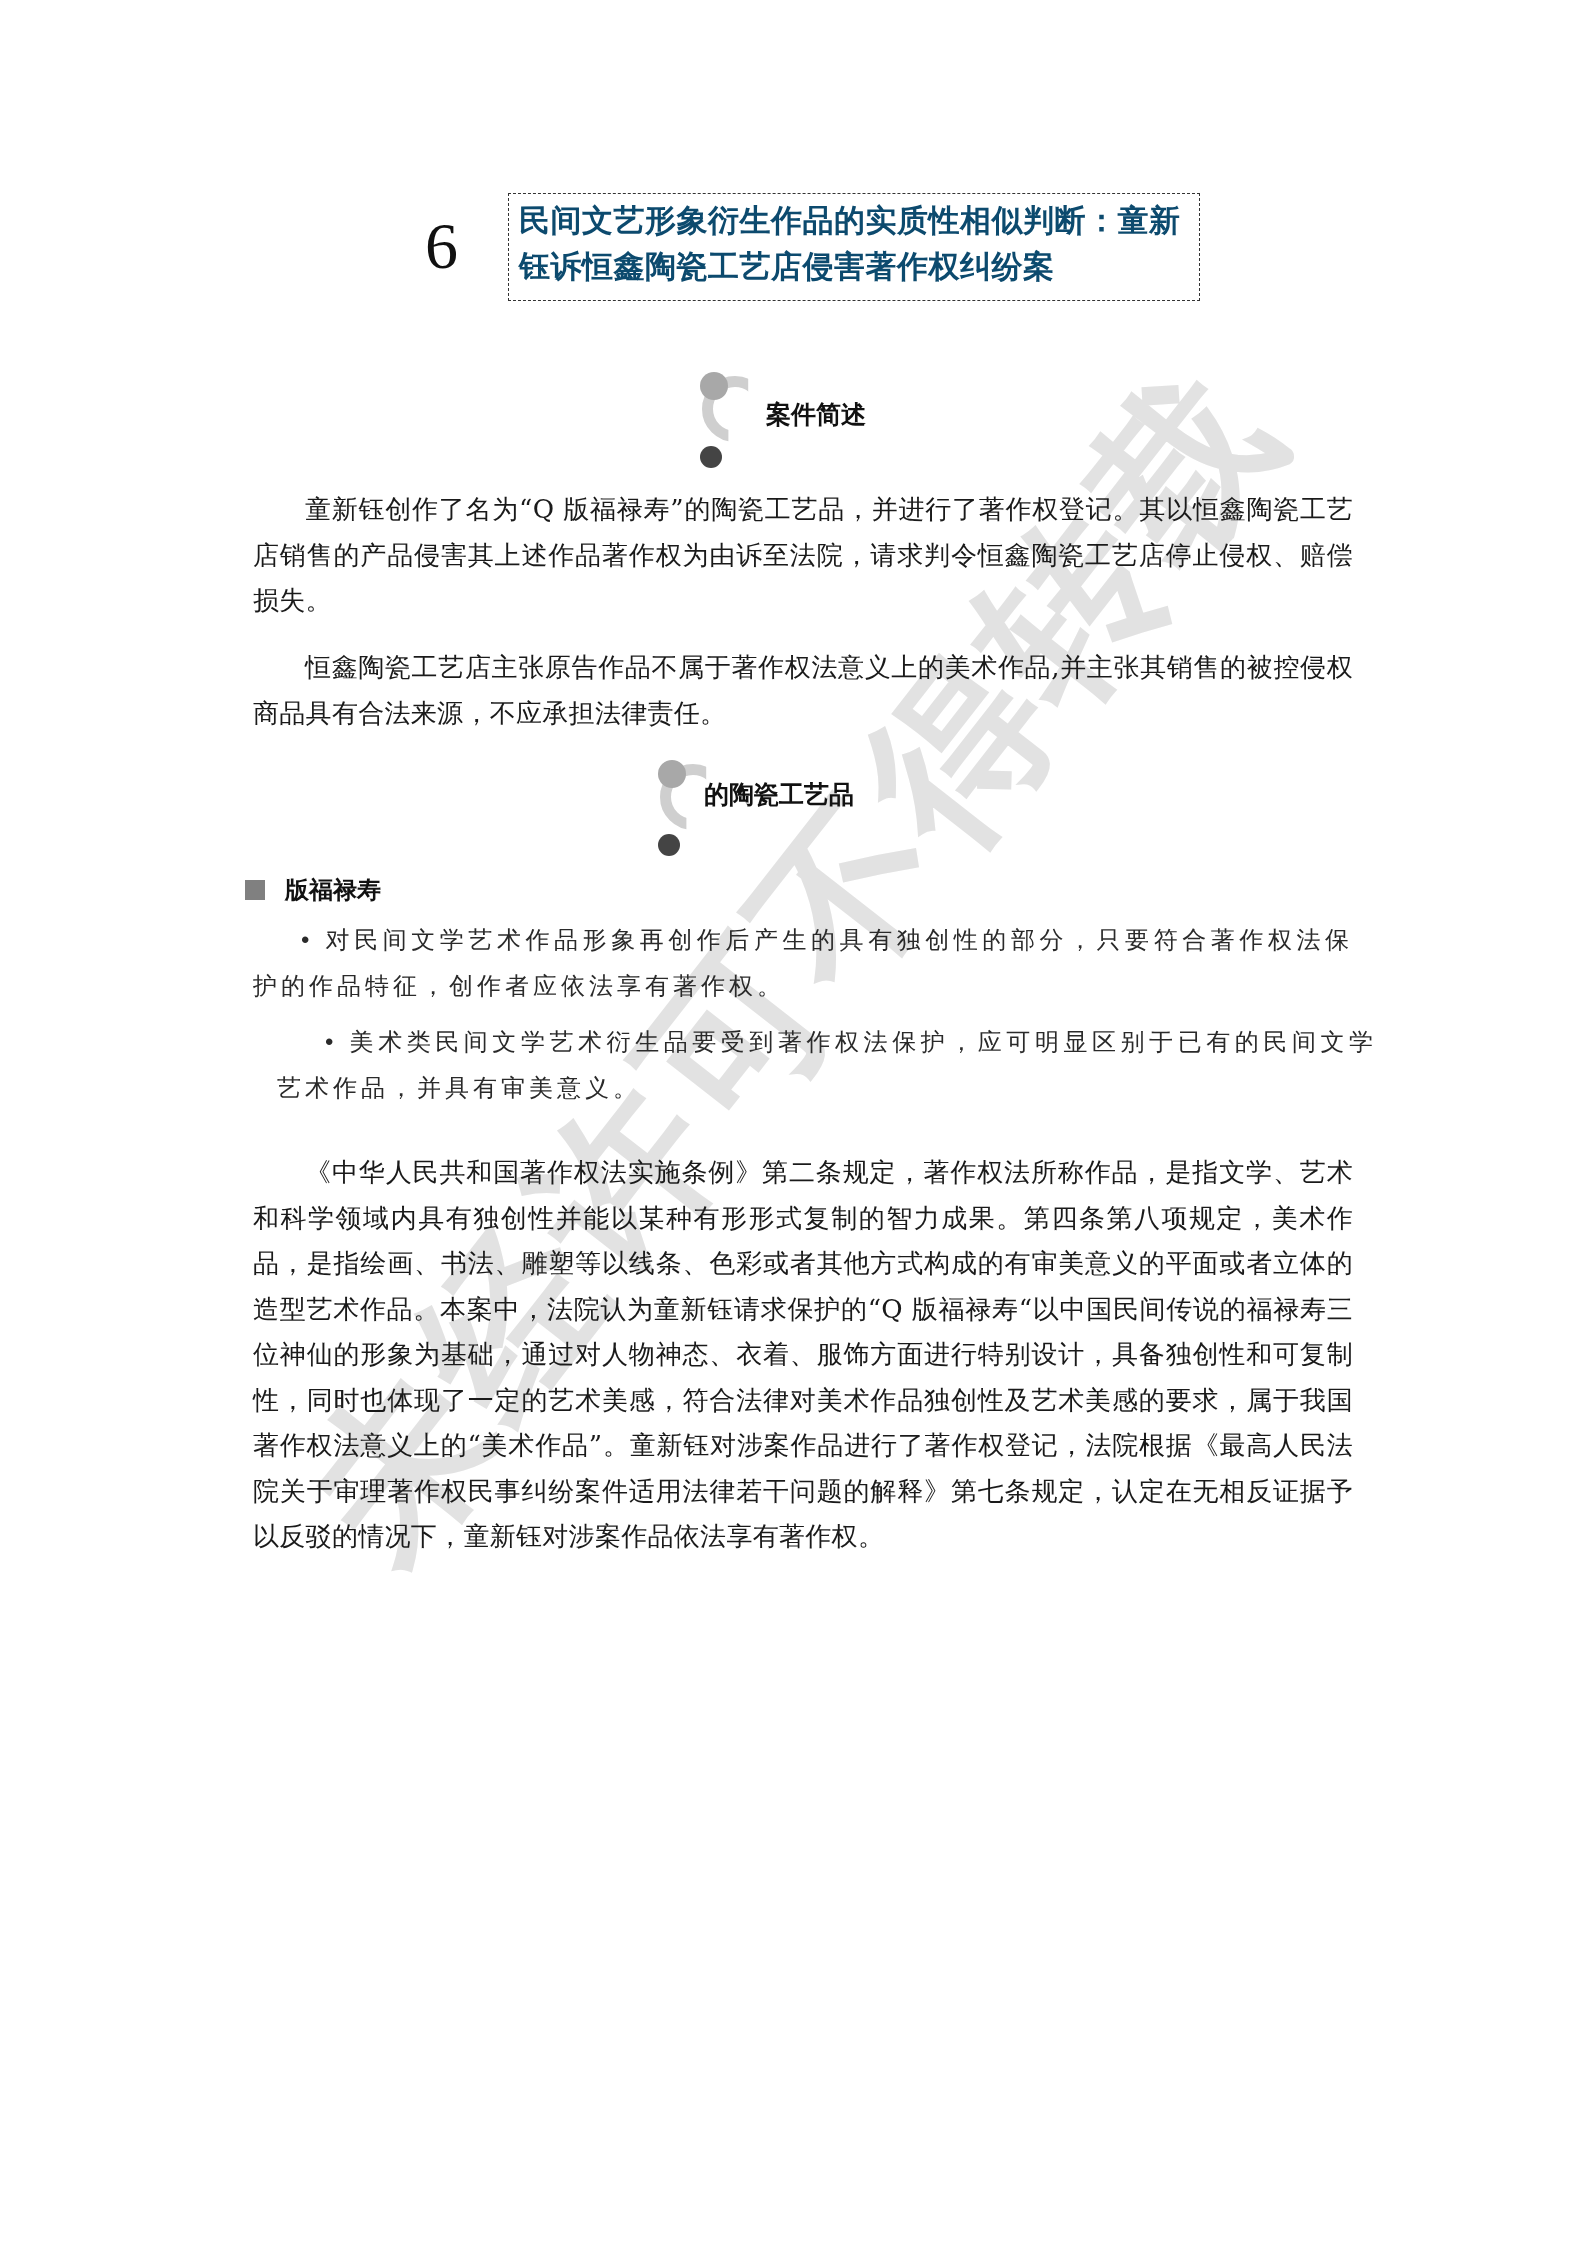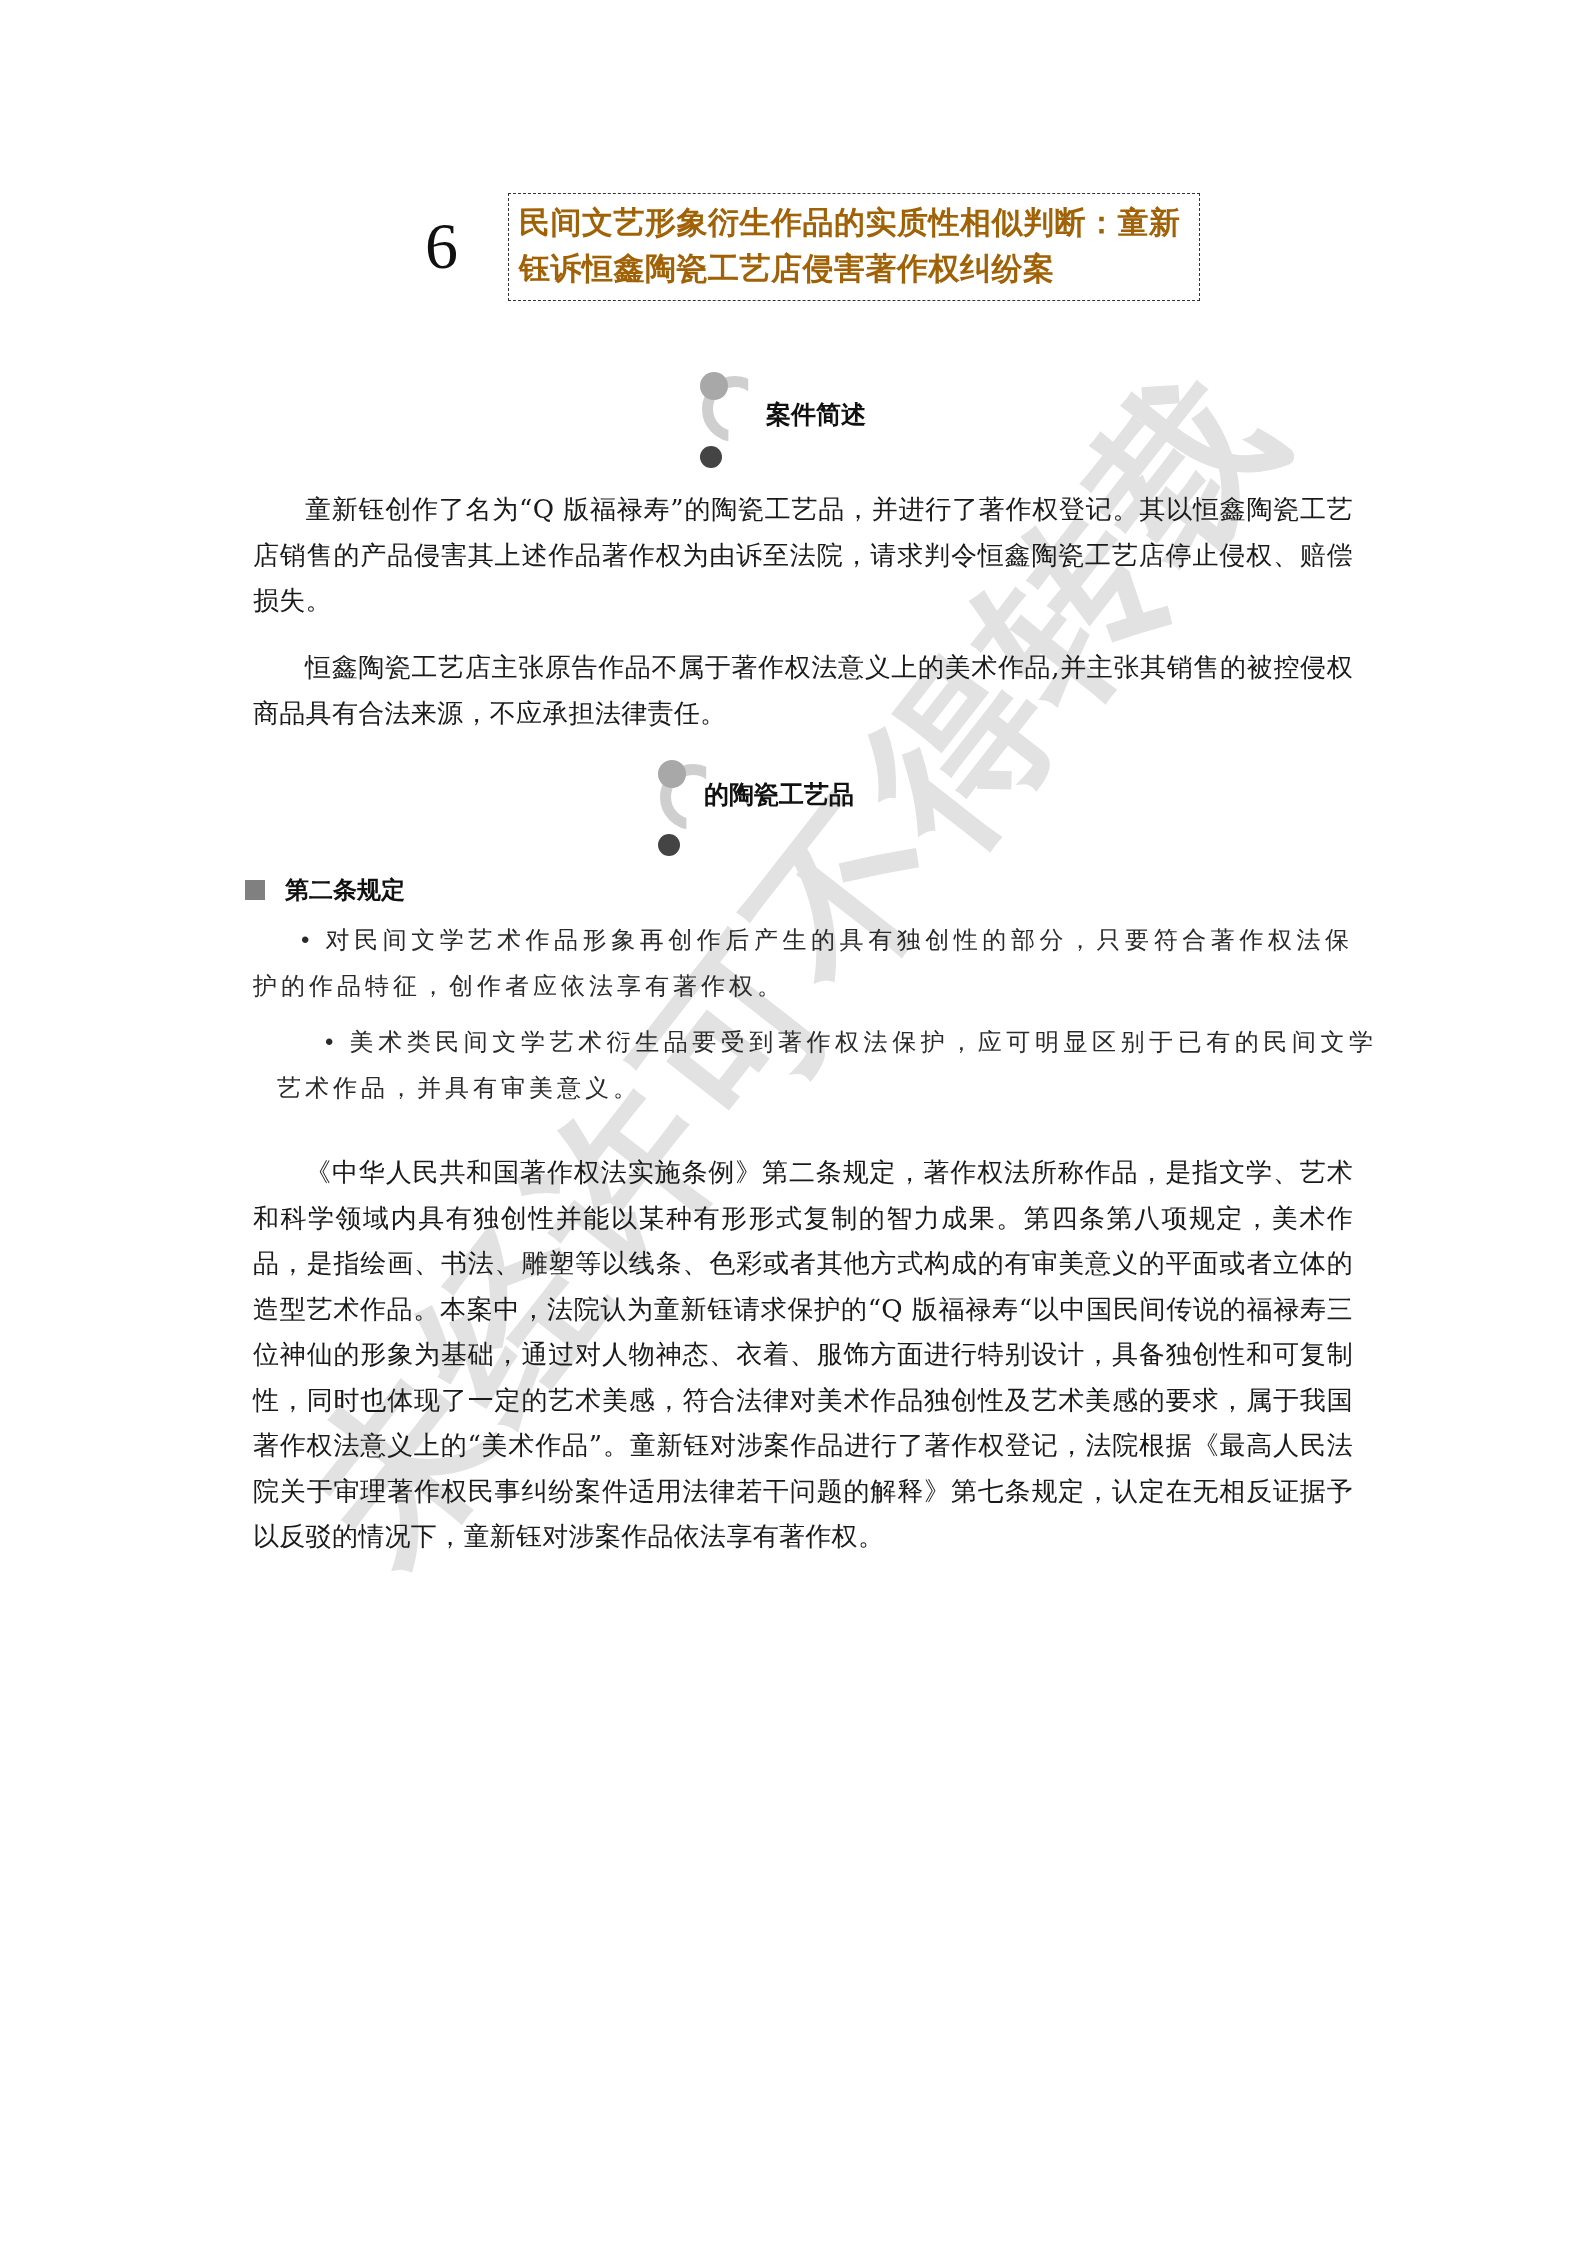--- a/index.html
+++ b/index.html
@@ -19,22 +19,22 @@
 
   .chapter-num {
     position: absolute; left: 425px; top: 208px; font-size: 66px;
     font-family: "Liberation Serif", serif; font-weight: normal; color: #111; z-index: 2;
   }
   .title-box {
     position: absolute; left: 508px; top: 193px; width: 692px; height: 108px;
     border: 1.5px dashed #333; box-sizing: border-box; padding: 6px 10px; z-index: 2;
   }
   .title-line {
-    font-family: Liberation Serif, serif; font-weight: bold; font-size: 31px; line-height: 46px;
-    color: #a16207; white-space: nowrap; letter-spacing: 0.5px;
+    font-family: Liberation Mono, monospace; font-weight: bold; font-size: 31px; line-height: 46px;
+    color: #0c4a6e; white-space: nowrap; letter-spacing: 0.5px;
   }
 
   .section-head { position: absolute; z-index: 2; }
   .sh-ring {
     position: absolute; left: 8px; top: 8px; width: 66px; height: 66px; border-radius: 50%;
     border: 11px solid #cfcfcf; box-sizing: border-box;
     clip-path: polygon(0 0, 70% 0, 70% 40%, 40% 40%, 40% 100%, 0 100%);
   }
   .sh-dot-light { position: absolute; left: 6px; top: 4px; width: 28px; height: 28px; border-radius: 50%; background: #a8a8a8; }
   .sh-dot-dark { position: absolute; left: 6px; top: 78px; width: 22px; height: 22px; border-radius: 50%; background: #444; }
@@ -83,21 +83,21 @@
 
   <div class="section-head" style="left:652px; top:756px; width:320px; height:110px;">
     <div class="sh-ring"></div>
     <div class="sh-dot-light"></div>
     <div class="sh-dot-dark"></div>
     <div class="sh-label" style="left:52px; top:22px;">的陶瓷工艺品</div>
   </div>
 
   <div class="subhead">
     <div class="sq"></div>
-    <div class="subhead-label">第二条规定</div>
+    <div class="subhead-label">版福禄寿</div>
   </div>
 
   <div class="bullet-para" style="top:918px;">• 对民间文学艺术作品形象再创作后产生的具有独创性的部分，只要符合著作权法保护的作品特征，创作者应依法享有著作权。</div>
   <div class="bullet-para" style="top:1020px;margin-left:24px;">• 美术类民间文学艺术衍生品要受到著作权法保护，应可明显区别于已有的民间文学艺术作品，并具有审美意义。</div>
 
   <div class="para" style="top:1122px;margin-top:28px;">《中华人民共和国著作权法实施条例》第二条规定，著作权法所称作品，是指文学、艺术和科学领域内具有独创性并能以某种有形形式复制的智力成果。第四条第八项规定，美术作品，是指绘画、书法、雕塑等以线条、色彩或者其他方式构成的有审美意义的平面或者立体的造型艺术作品。本案中，法院认为童新钰请求保护的“Q 版福禄寿“以中国民间传说的福禄寿三位神仙的形象为基础，通过对人物神态、衣着、服饰方面进行特别设计，具备独创性和可复制性，同时也体现了一定的艺术美感，符合法律对美术作品独创性及艺术美感的要求，属于我国著作权法意义上的“美术作品”。童新钰对涉案作品进行了著作权登记，法院根据《最高人民法院关于审理著作权民事纠纷案件适用法律若干问题的解释》第七条规定，认定在无相反证据予以反驳的情况下，童新钰对涉案作品依法享有著作权。</div>
 
 </div>
 
 </body></html>

